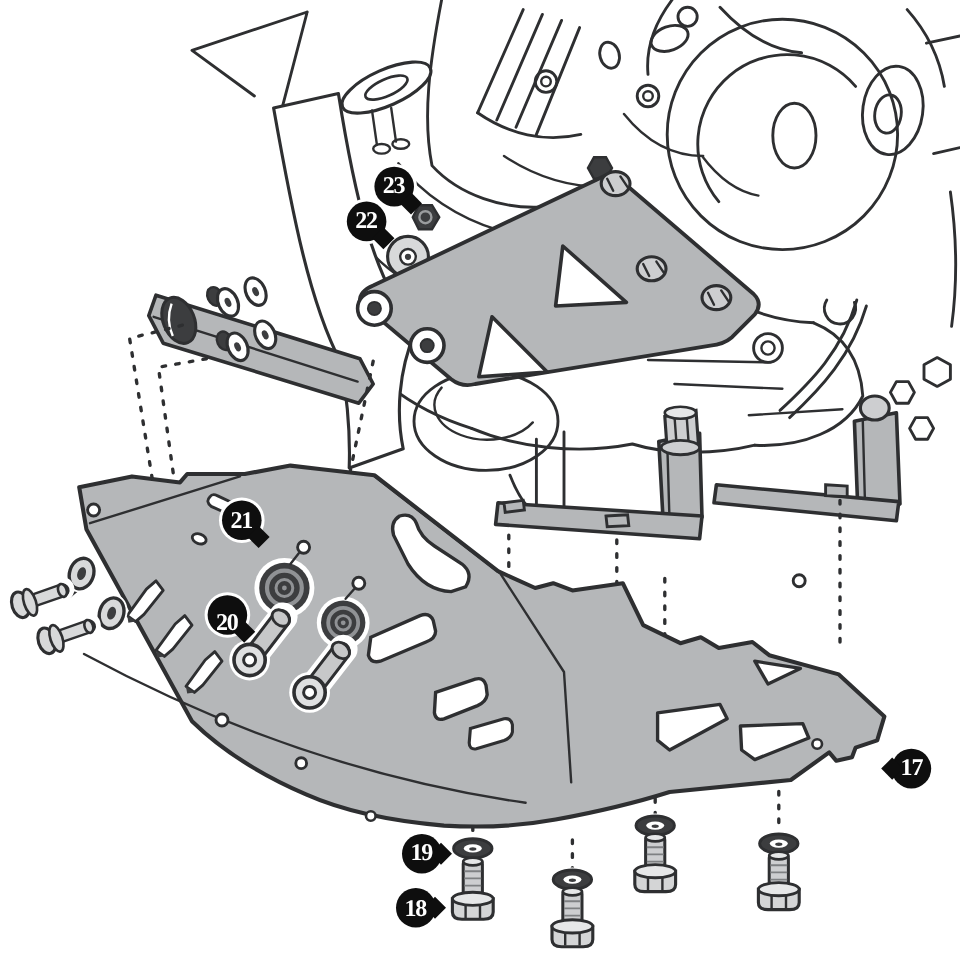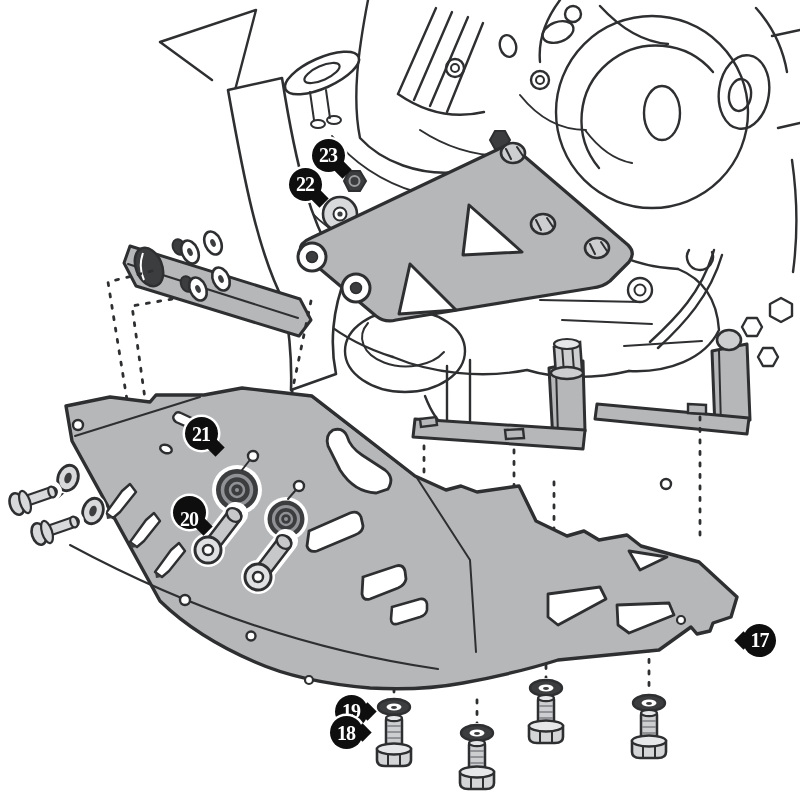--- a/index.html
+++ b/index.html
@@ -370,17 +370,17 @@
     <span>20</span>
   </div>
   <div class="callout tail-w" style="left: 743px; top: 575.5px; margin-top: 48px;">
     <span class="tail"></span>
     <span>17</span>
   </div>
   <div class="callout tail-e" style="left: 334.5px; top: 694.5px;">
     <span class="tail"></span>
     <span>19</span>
   </div>
-  <div class="callout tail-e" style="left: 329.5px; top: 716px;">
+  <div class="callout tail-e" style="left: 329.5px; top: 740px;">
     <span class="tail"></span>
     <span>18</span>
   </div>
 </div>
 
 </body></html>

